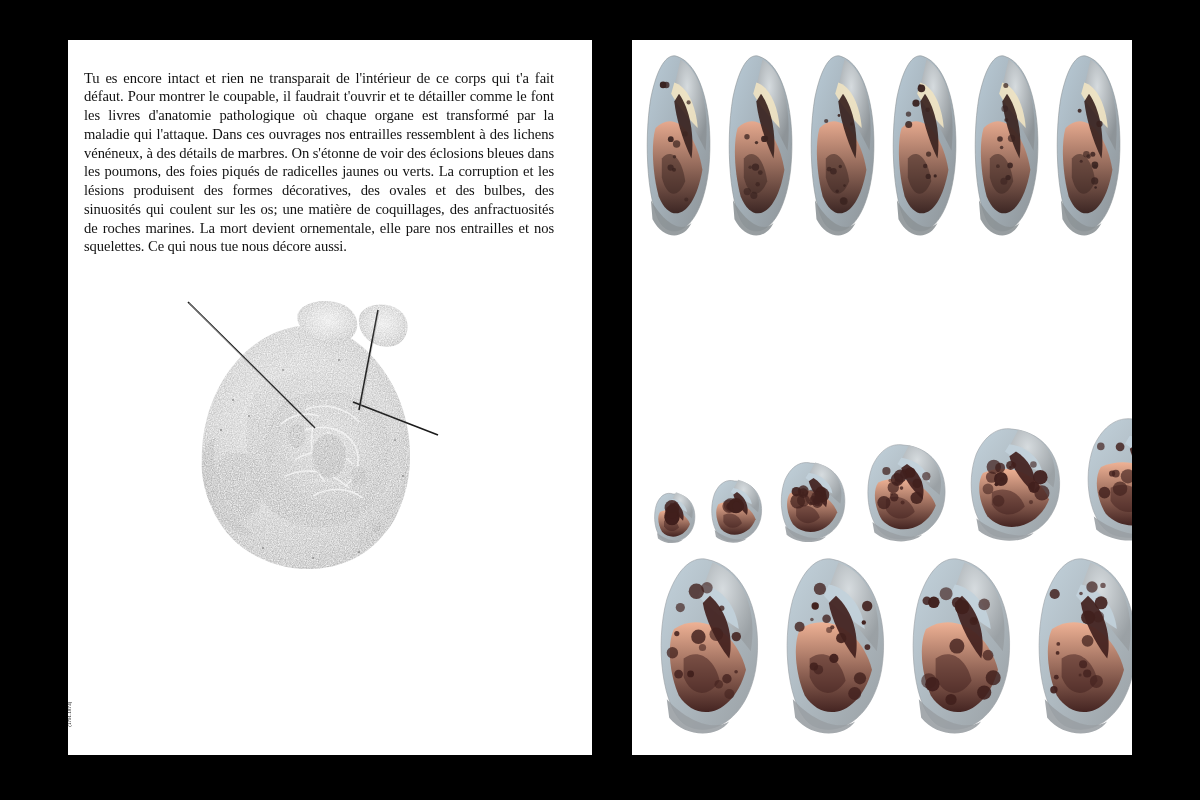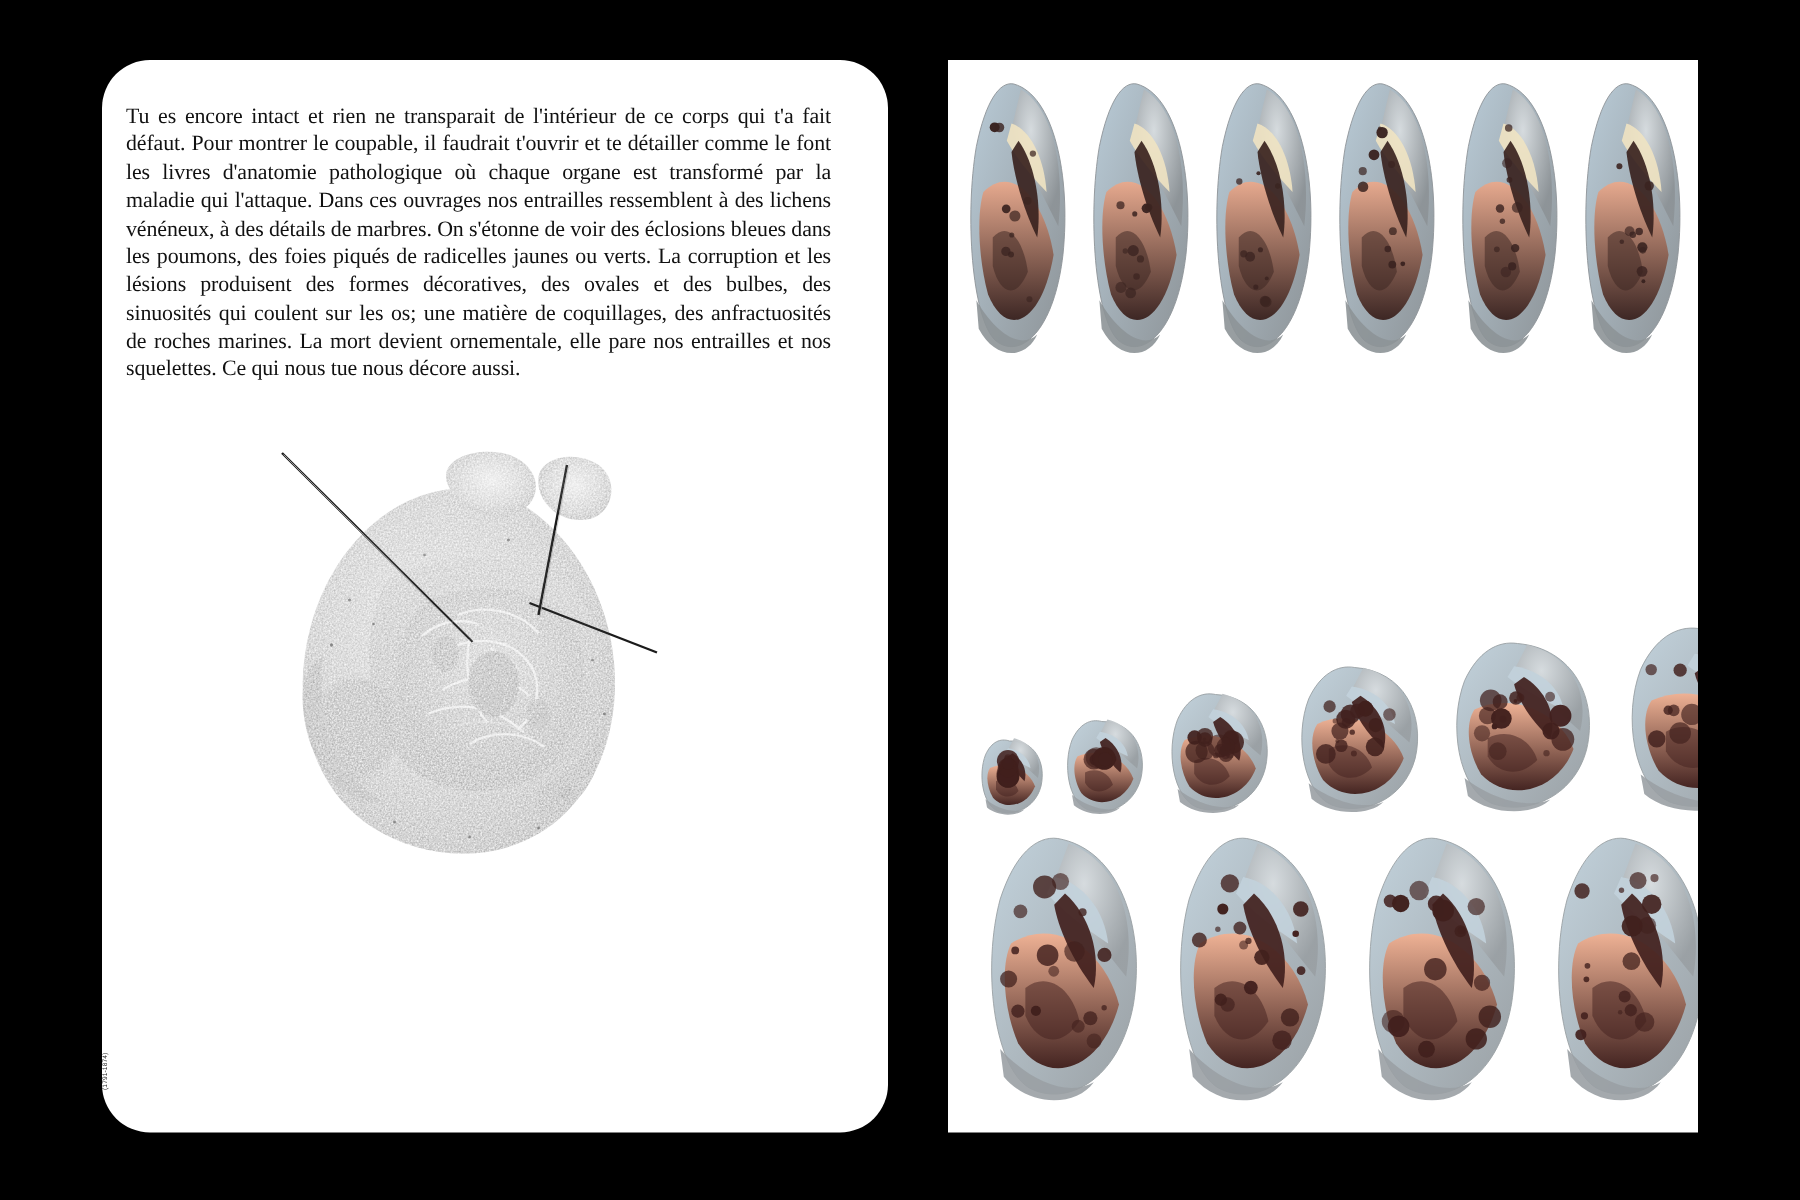--- a/index.html
+++ b/index.html
@@ -23,21 +23,20 @@
 
   
   .page-left {
     position: absolute;
     left: 68px;
     top: 40px;
     width: 524px;
     height: 715px;
     background: #ffffff;
     overflow: hidden;
-    border-radius: 32px;
   }
 
   .body-text {
     position: absolute;
     left: 16px;
     top: 14px;
     width: 470px;
     font-family: "Liberation Serif", serif;
     font-size: 14.6px;
     line-height: 1.285;

